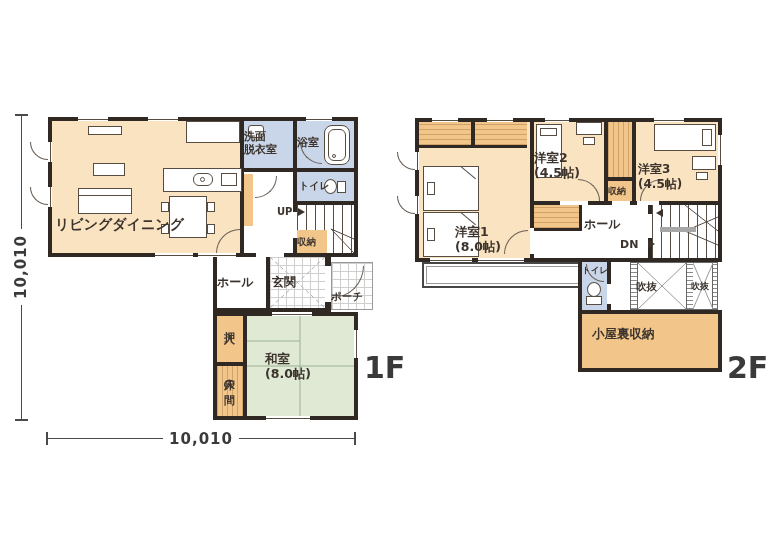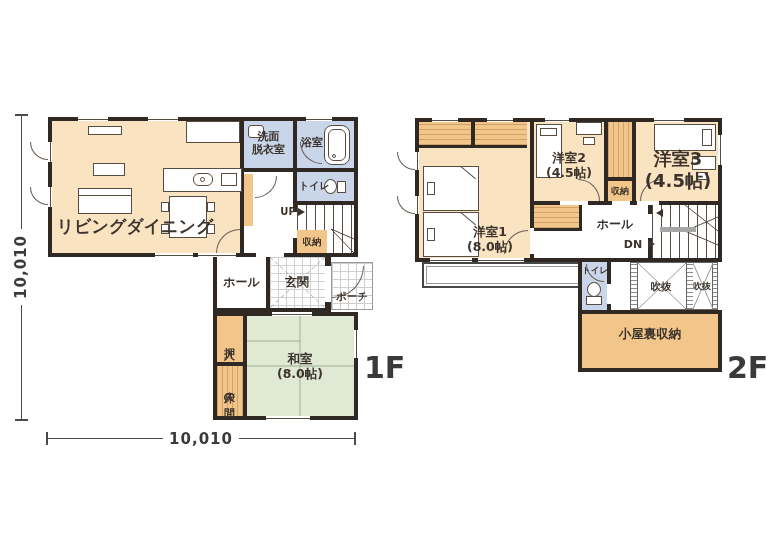--- a/index.html
+++ b/index.html
@@ -5,21 +5,21 @@
   html,body{margin:0;padding:0;background:#fff;}
   .canvas{position:relative;width:772px;height:554px;background:#fff;overflow:hidden;
           font-family:"DejaVu Sans","Liberation Sans",sans-serif;color:#3b332c;}
   .r{position:absolute;box-sizing:border-box;}
   .wall{background:#2f2823;}
   .cream{background:#fae3c1;}
   .green{background:#dfe9d4;}
   .blue{background:#c9d5e8;}
   .orange{background:#f2c68a;}
   .white{background:#ffffff;}
-  .lbl{position:absolute;box-sizing:border-box;font-weight:600;text-align:center;
+  .lbl{position:absolute;box-sizing:border-box;font-weight:600;
        line-height:1.22;white-space:nowrap;color:#3b332c;}
   .vtext{writing-mode:vertical-rl;letter-spacing:2px;}
   .tile{background-color:#fff;background-image:linear-gradient(#cfcfcf 1px,transparent 1px),
         linear-gradient(90deg,#cfcfcf 1px,transparent 1px);background-size:8px 8px;}
   .stripes-h{background-color:#f2c68a;background-image:repeating-linear-gradient(0deg,rgba(120,70,20,.28) 0 1px,transparent 1px 5px);}
   .stripes-v{background-color:#f2c68a;background-image:repeating-linear-gradient(90deg,rgba(120,70,20,.28) 0 1px,transparent 1px 5px);}
   .treads{background-color:#fff;background-image:repeating-linear-gradient(90deg,#564c42 0 1px,transparent 1px 9px);}
   .hatch{background-color:#fff;background-image:repeating-linear-gradient(0deg,#8a8a8a 0 1px,transparent 1px 4px);}
   .winh{background-color:#fff;background-image:linear-gradient(#564c42,#564c42);
         background-size:100% 1px;background-position:center;background-repeat:no-repeat;}
@@ -120,21 +120,21 @@
   <div class="r winh" style="left:266px;top:416px;width:44px;height:4px;"></div>
   <div class="r open" style="left:256px;top:253px;width:28px;height:4px;"></div>
   <div class="r open" style="left:293px;top:212px;width:4px;height:26px;"></div>
   <div class="r winh" style="left:272px;top:312px;width:40px;height:4px;"></div>
   <div class="r open" style="left:325px;top:266px;width:6px;height:36px;"></div>
   <div class="arc arc-br" style="left:332px;top:266px;width:32px;height:32px;"></div>
   <div class="arc arc-tl" style="left:216px;top:229px;width:24px;height:24px;"></div>
   <div class="arc arc-br" style="left:255px;top:176px;width:22px;height:22px;"></div>
   <div class="arc arc-bl" style="left:300px;top:142px;width:22px;height:22px;"></div>
 
-  <div class="lbl" style="left:55px;top:216px;width:160px;font-size:17px;">
+  <div class="lbl" style="left:55px;top:216px;width:160px;font-size:14px;">
     <div>リビングダイニング</div>
   </div>
   <div class="lbl" style="left:244px;top:130px;width:49px;font-size:11px;">
     <div>洗面</div>
     <div>脱衣室</div>
   </div>
   <div class="lbl" style="left:297px;top:136px;width:30px;font-size:11px;">浴室</div>
   <div class="lbl" style="left:299px;top:180px;width:28px;font-size:10px;">トイレ</div>
   <div class="lbl" style="left:277px;top:206px;width:22px;font-size:10px;">UP</div>
   <div class="r tri-r" style="left:298px;top:208px;"></div>
@@ -238,21 +238,21 @@
   <div class="arc arc-bl" style="left:586px;top:264px;width:18px;height:18px;"></div>
 
   <div class="lbl" style="left:455px;top:224px;width:70px;font-size:12.5px;">
     <div>洋室1</div>
     <div>(8.0帖)</div>
   </div>
   <div class="lbl" style="left:534px;top:150px;width:70px;font-size:12.5px;">
     <div>洋室2</div>
     <div>(4.5帖)</div>
   </div>
-  <div class="lbl" style="left:638px;top:148px;width:80px;font-size:18px;">
+  <div class="lbl" style="left:638px;top:162px;width:80px;font-size:12px;">
     <div>洋室3</div>
     <div>(4.5帖)</div>
   </div>
   <div class="lbl" style="left:608px;top:186px;width:24px;font-size:9px;">収納</div>
   <div class="lbl" style="left:584px;top:217px;width:62px;font-size:12px;">ホール</div>
   <div class="lbl" style="left:620px;top:238px;width:26px;font-size:11px;">DN</div>
   <div class="r tri-r" style="left:648px;top:240px;"></div>
   <div class="lbl" style="left:582px;top:265px;width:25px;font-size:8.5px;">トイレ</div>
   <div class="lbl" style="left:636px;top:280px;width:50px;font-size:10.5px;">吹抜</div>
   <div class="lbl" style="left:691px;top:281px;width:22px;font-size:9px;overflow:hidden;">吹抜</div>

